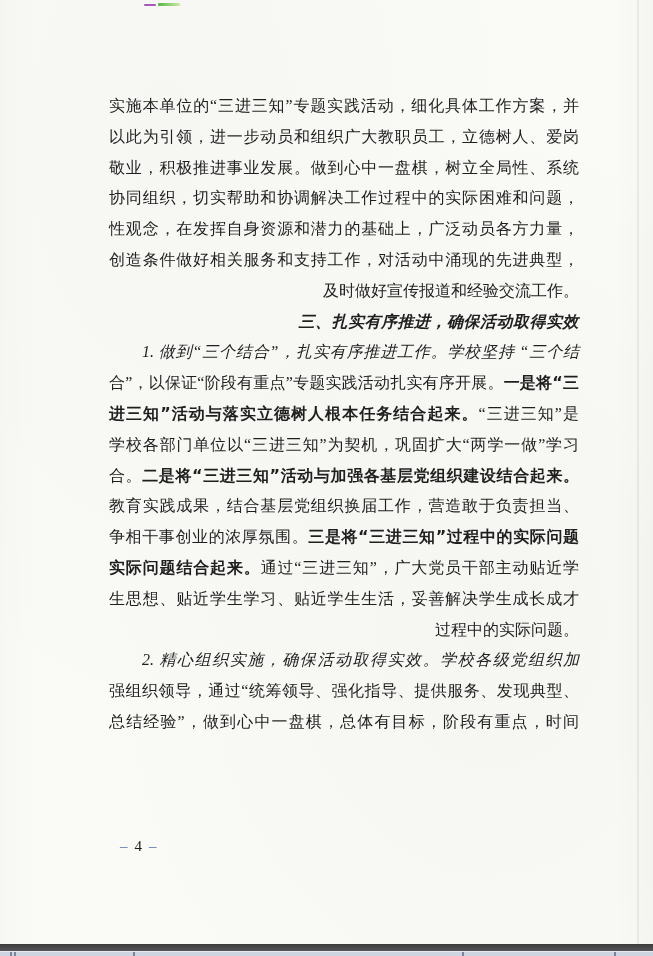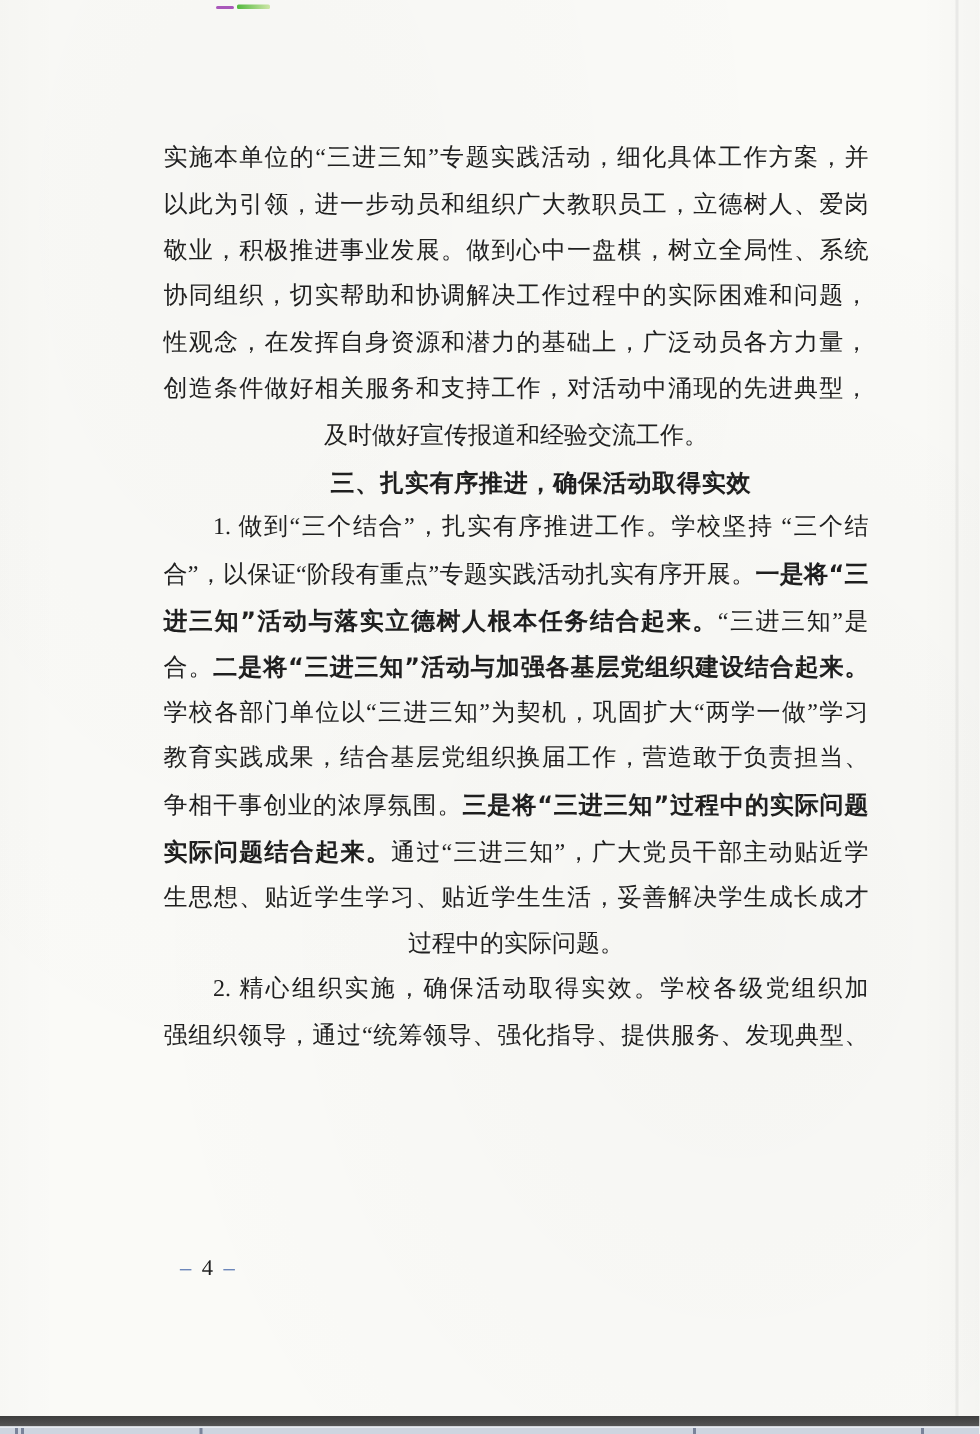--- a/index.html
+++ b/index.html
@@ -12,28 +12,28 @@
       linear-gradient(90deg, rgba(0,0,0,0.01), rgba(0,0,0,0) 6%, rgba(0,0,0,0) 94%, rgba(0,0,0,0.02));
     font-family:"Liberation Serif","DejaVu Serif",serif;
     color:#1f1f1f;
   }
   .textblock{
     position:absolute;left:109px;top:91px;width:470px;
   }
   .line{
     font-size:16px;line-height:30.8px;height:30.8px;
     color:#1f1f1f;
-    text-align:center;
+    text-align:right;
   }
   .line.fill{
     text-align:justify;
     text-align-last:justify;
     -moz-text-align-last:justify;
   }
-  .line.indent{ text-indent:33px; }
+  .line.indent{ text-indent:33px;font-style:italic; }
   .b{
     font-weight:700;
     font-family:"DejaVu Sans","Liberation Sans",sans-serif;
   }
   .heading .b{ letter-spacing:0.5px; }
   .footer{
     position:absolute;left:120px;top:837px;
     font-size:15px;line-height:18px;color:#2a2a2a;
     font-family:"Liberation Serif","DejaVu Serif",serif;
   }
@@ -77,29 +77,30 @@
   <div class="line fill"><span>以此为引领，进一步动员和组织广大教职员工，立德树人、爱岗</span></div>
   <div class="line fill"><span>敬业，积极推进事业发展。做到心中一盘棋，树立全局性、系统</span></div>
   <div class="line fill"><span>协同组织，切实帮助和协调解决工作过程中的实际困难和问题，</span></div>
   <div class="line fill"><span>性观念，在发挥自身资源和潜力的基础上，广泛动员各方力量，</span></div>
   <div class="line fill"><span>创造条件做好相关服务和支持工作，对活动中涌现的先进典型，</span></div>
   <div class="line"><span>及时做好宣传报道和经验交流工作。</span></div>
   <div class="line indent heading"><span class="b">三、扎实有序推进，确保活动取得实效</span></div>
   <div class="line fill indent"><span>1. 做到“三个结合”，扎实有序推进工作。学校坚持 “三个结</span></div>
   <div class="line fill"><span>合”，以保证“阶段有重点”专题实践活动扎实有序开展。</span><span class="b">一是将“三</span></div>
   <div class="line fill"><span class="b">进三知”活动与落实立德树人根本任务结合起来。</span><span>“三进三知”是</span></div>
+  <div class="line fill"><span>学校各部门单位以“三进三知”为契机，巩固扩大“两学一做”学习</span></div>
   <div class="line fill"><span>合。</span><span class="b">二是将“三进三知”活动与加强各基层党组织建设结合起来。</span></div>
-  <div class="line fill"><span>学校各部门单位以“三进三知”为契机，巩固扩大“两学一做”学习</span></div>
   <div class="line fill"><span>教育实践成果，结合基层党组织换届工作，营造敢于负责担当、</span></div>
   <div class="line fill"><span>争相干事创业的浓厚氛围。</span><span class="b">三是将“三进三知”过程中的实际问题</span></div>
   <div class="line fill"><span class="b">实际问题结合起来。</span><span>通过“三进三知”，广大党员干部主动贴近学</span></div>
   <div class="line fill"><span>生思想、贴近学生学习、贴近学生生活，妥善解决学生成长成才</span></div>
   <div class="line"><span>过程中的实际问题。</span></div>
   <div class="line fill indent"><span>2. 精心组织实施，确保活动取得实效。学校各级党组织加</span></div>
   <div class="line fill"><span>强组织领导，通过“统筹领导、强化指导、提供服务、发现典型、</span></div>
+  <div class="line fill"><span>总结经验”，做到心中一盘棋，总体有目标，阶段有重点，时间</span></div>
 </div>
 
 <div class="footer">
   <span class="dash">–</span><span class="num">4</span><span class="dash">–</span>
 </div>
 
 <div class="bottom-bar"></div>
 <div class="bottom-strip">
   <div class="strip-divider d1"></div>
   <div class="strip-divider d2"></div>

